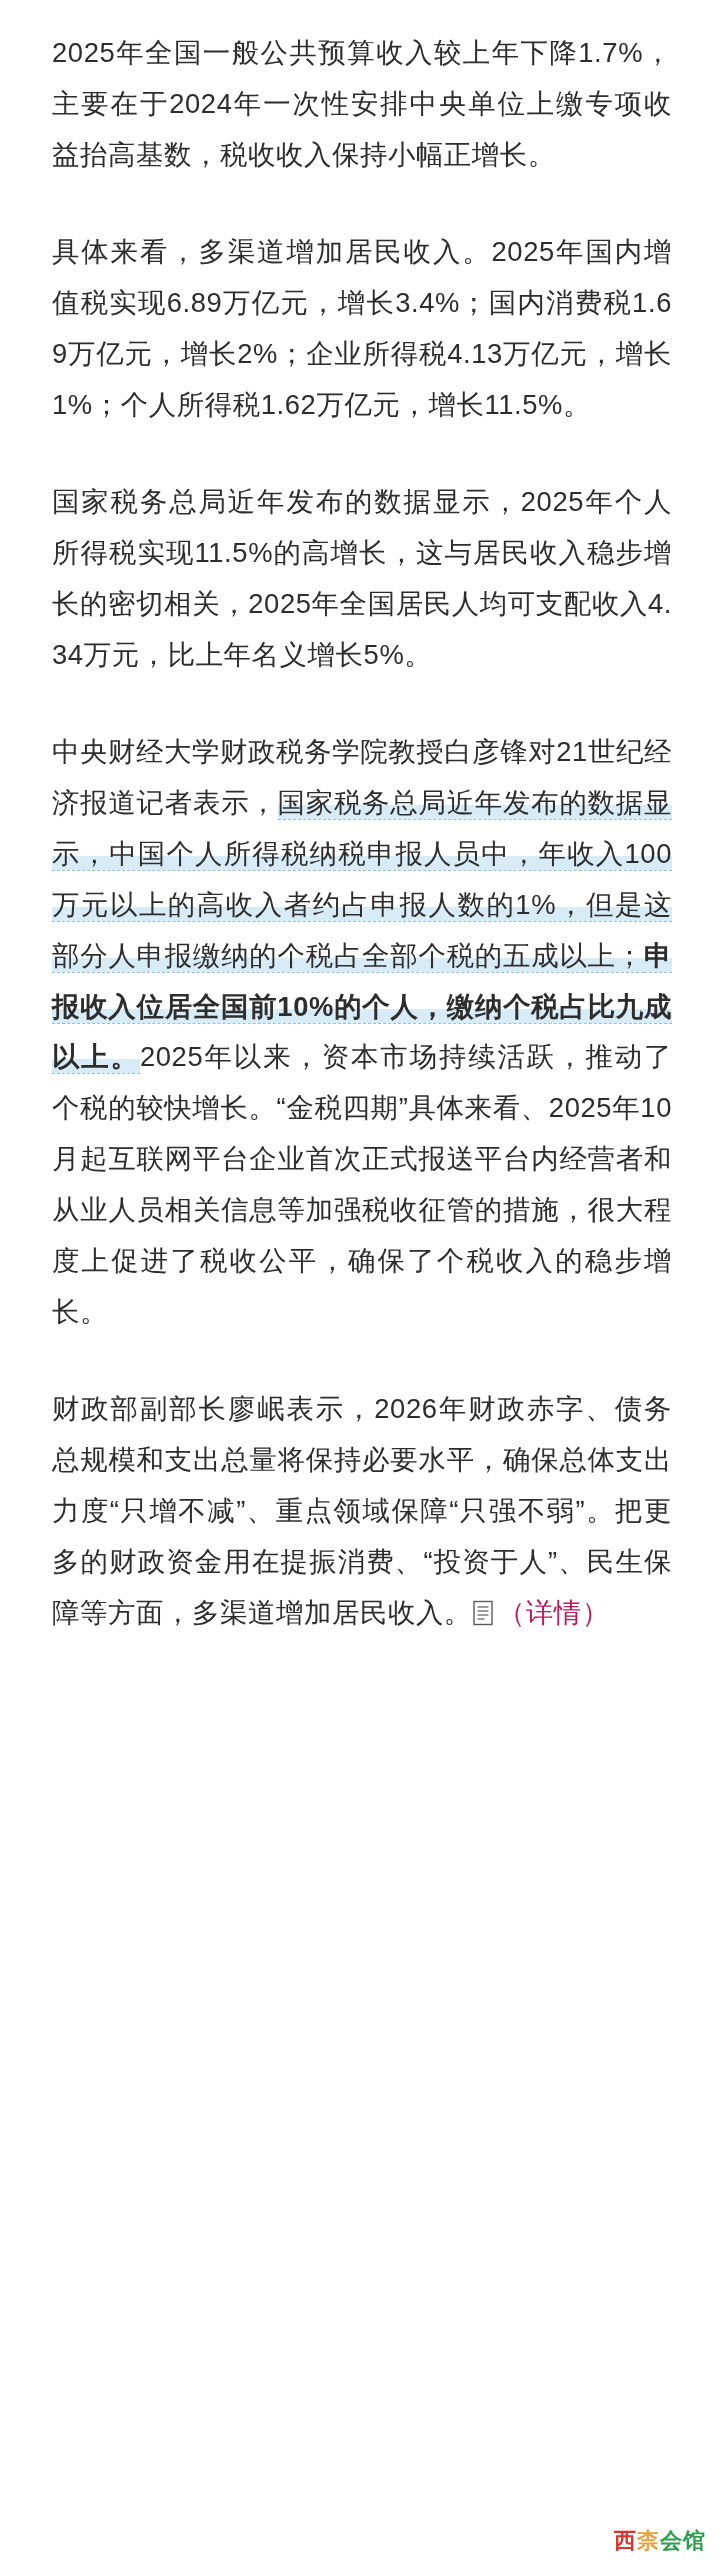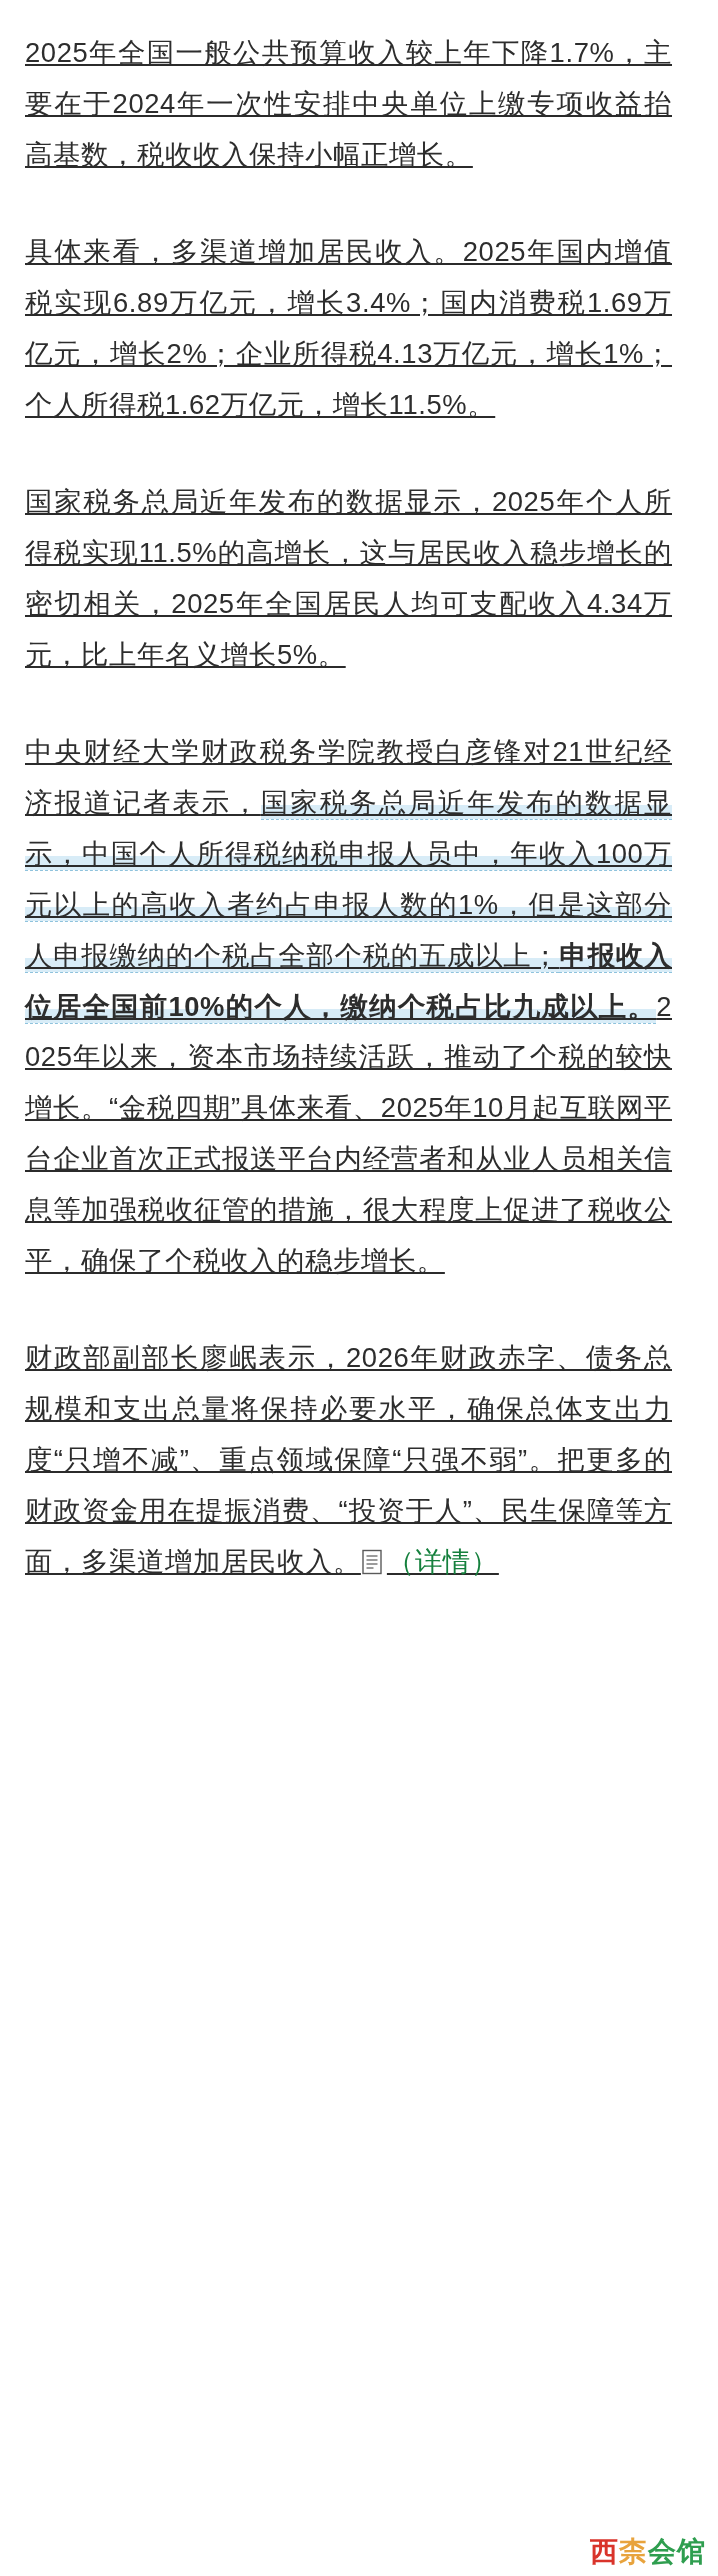--- a/index.html
+++ b/index.html
@@ -11,22 +11,21 @@
     width: 718px;
     min-height: 2576px;
     font-family: "Liberation Sans", "DejaVu Sans", sans-serif;
     color: #2b2b2b;
     position: relative;
     overflow-x: hidden;
   }
   .article {
     box-sizing: border-box;
     width: 718px;
-    padding: 28px 46px 40px 25px;
-    text-decoration: underline;
+    padding: 28px 46px 40px 52px;
   }
   p.para {
     margin: 0 0 46px 0;
     font-size: 27.4px;
     line-height: 1.86;
     letter-spacing: 0.6px;
     text-align: justify;
     text-justify: inter-ideograph;
     color: #2d2d2d;
     word-break: break-all;
@@ -47,35 +46,35 @@
     font-weight: bold;
     background-image: linear-gradient(to bottom,
         rgba(255,255,255,0) 0%,
         rgba(255,255,255,0) 55%,
         #d8ecf7 55%,
         #d8ecf7 100%);
     padding-bottom: 1px;
     border-bottom: 1px dashed #8fc3dd;
   }
   .detail-link {
-    color: #15803d;
+    color: #be185d;
     text-decoration: none;
   }
   .doc-icon {
     display: inline-block;
     width: 22px;
     height: 26px;
     vertical-align: -4px;
     margin-right: 4px;
   }
   .watermark {
     position: absolute;
     right: 12px;
-    bottom: 10px;
-    font-size: 28px;
+    bottom: 24px;
+    font-size: 22px;
     font-weight: bold;
     letter-spacing: 1px;
     white-space: nowrap;
     line-height: 1;
   }
   .watermark .w1 { color: #d9342b; }
   .watermark .w2 { color: #e8a33d; }
   .watermark .w3 { color: #2f9e4f; }
 </style>
 </head>

